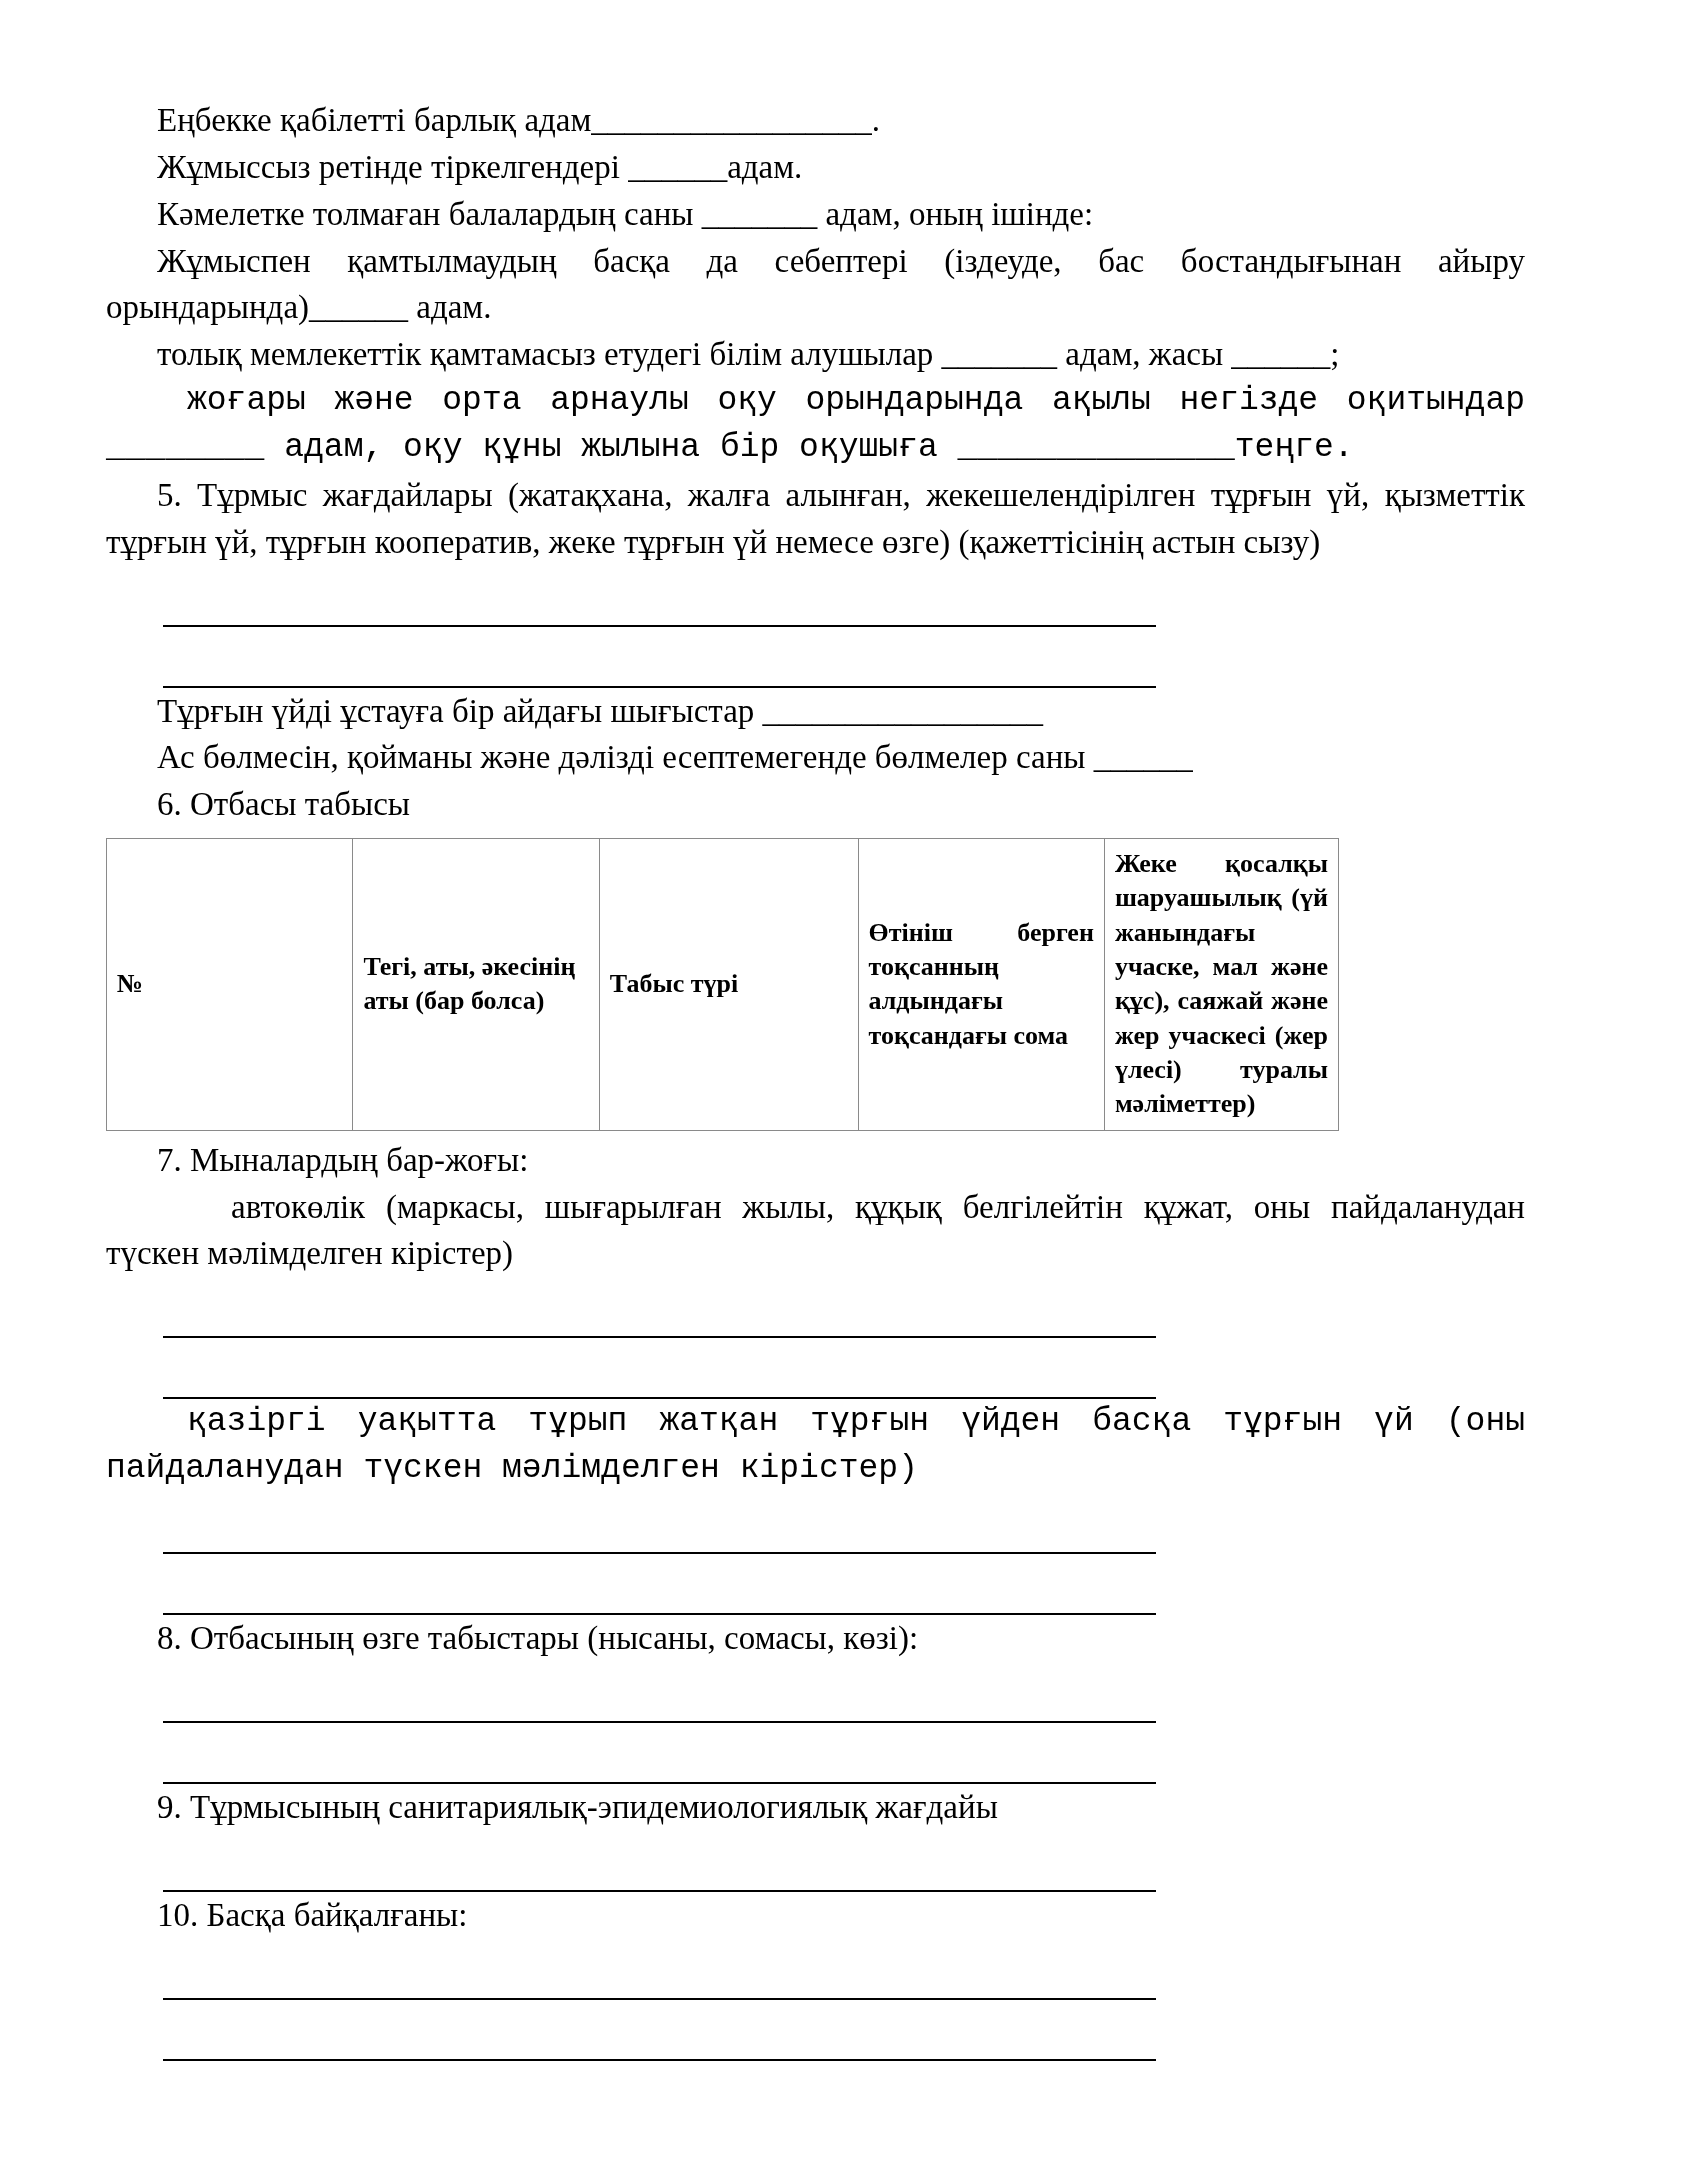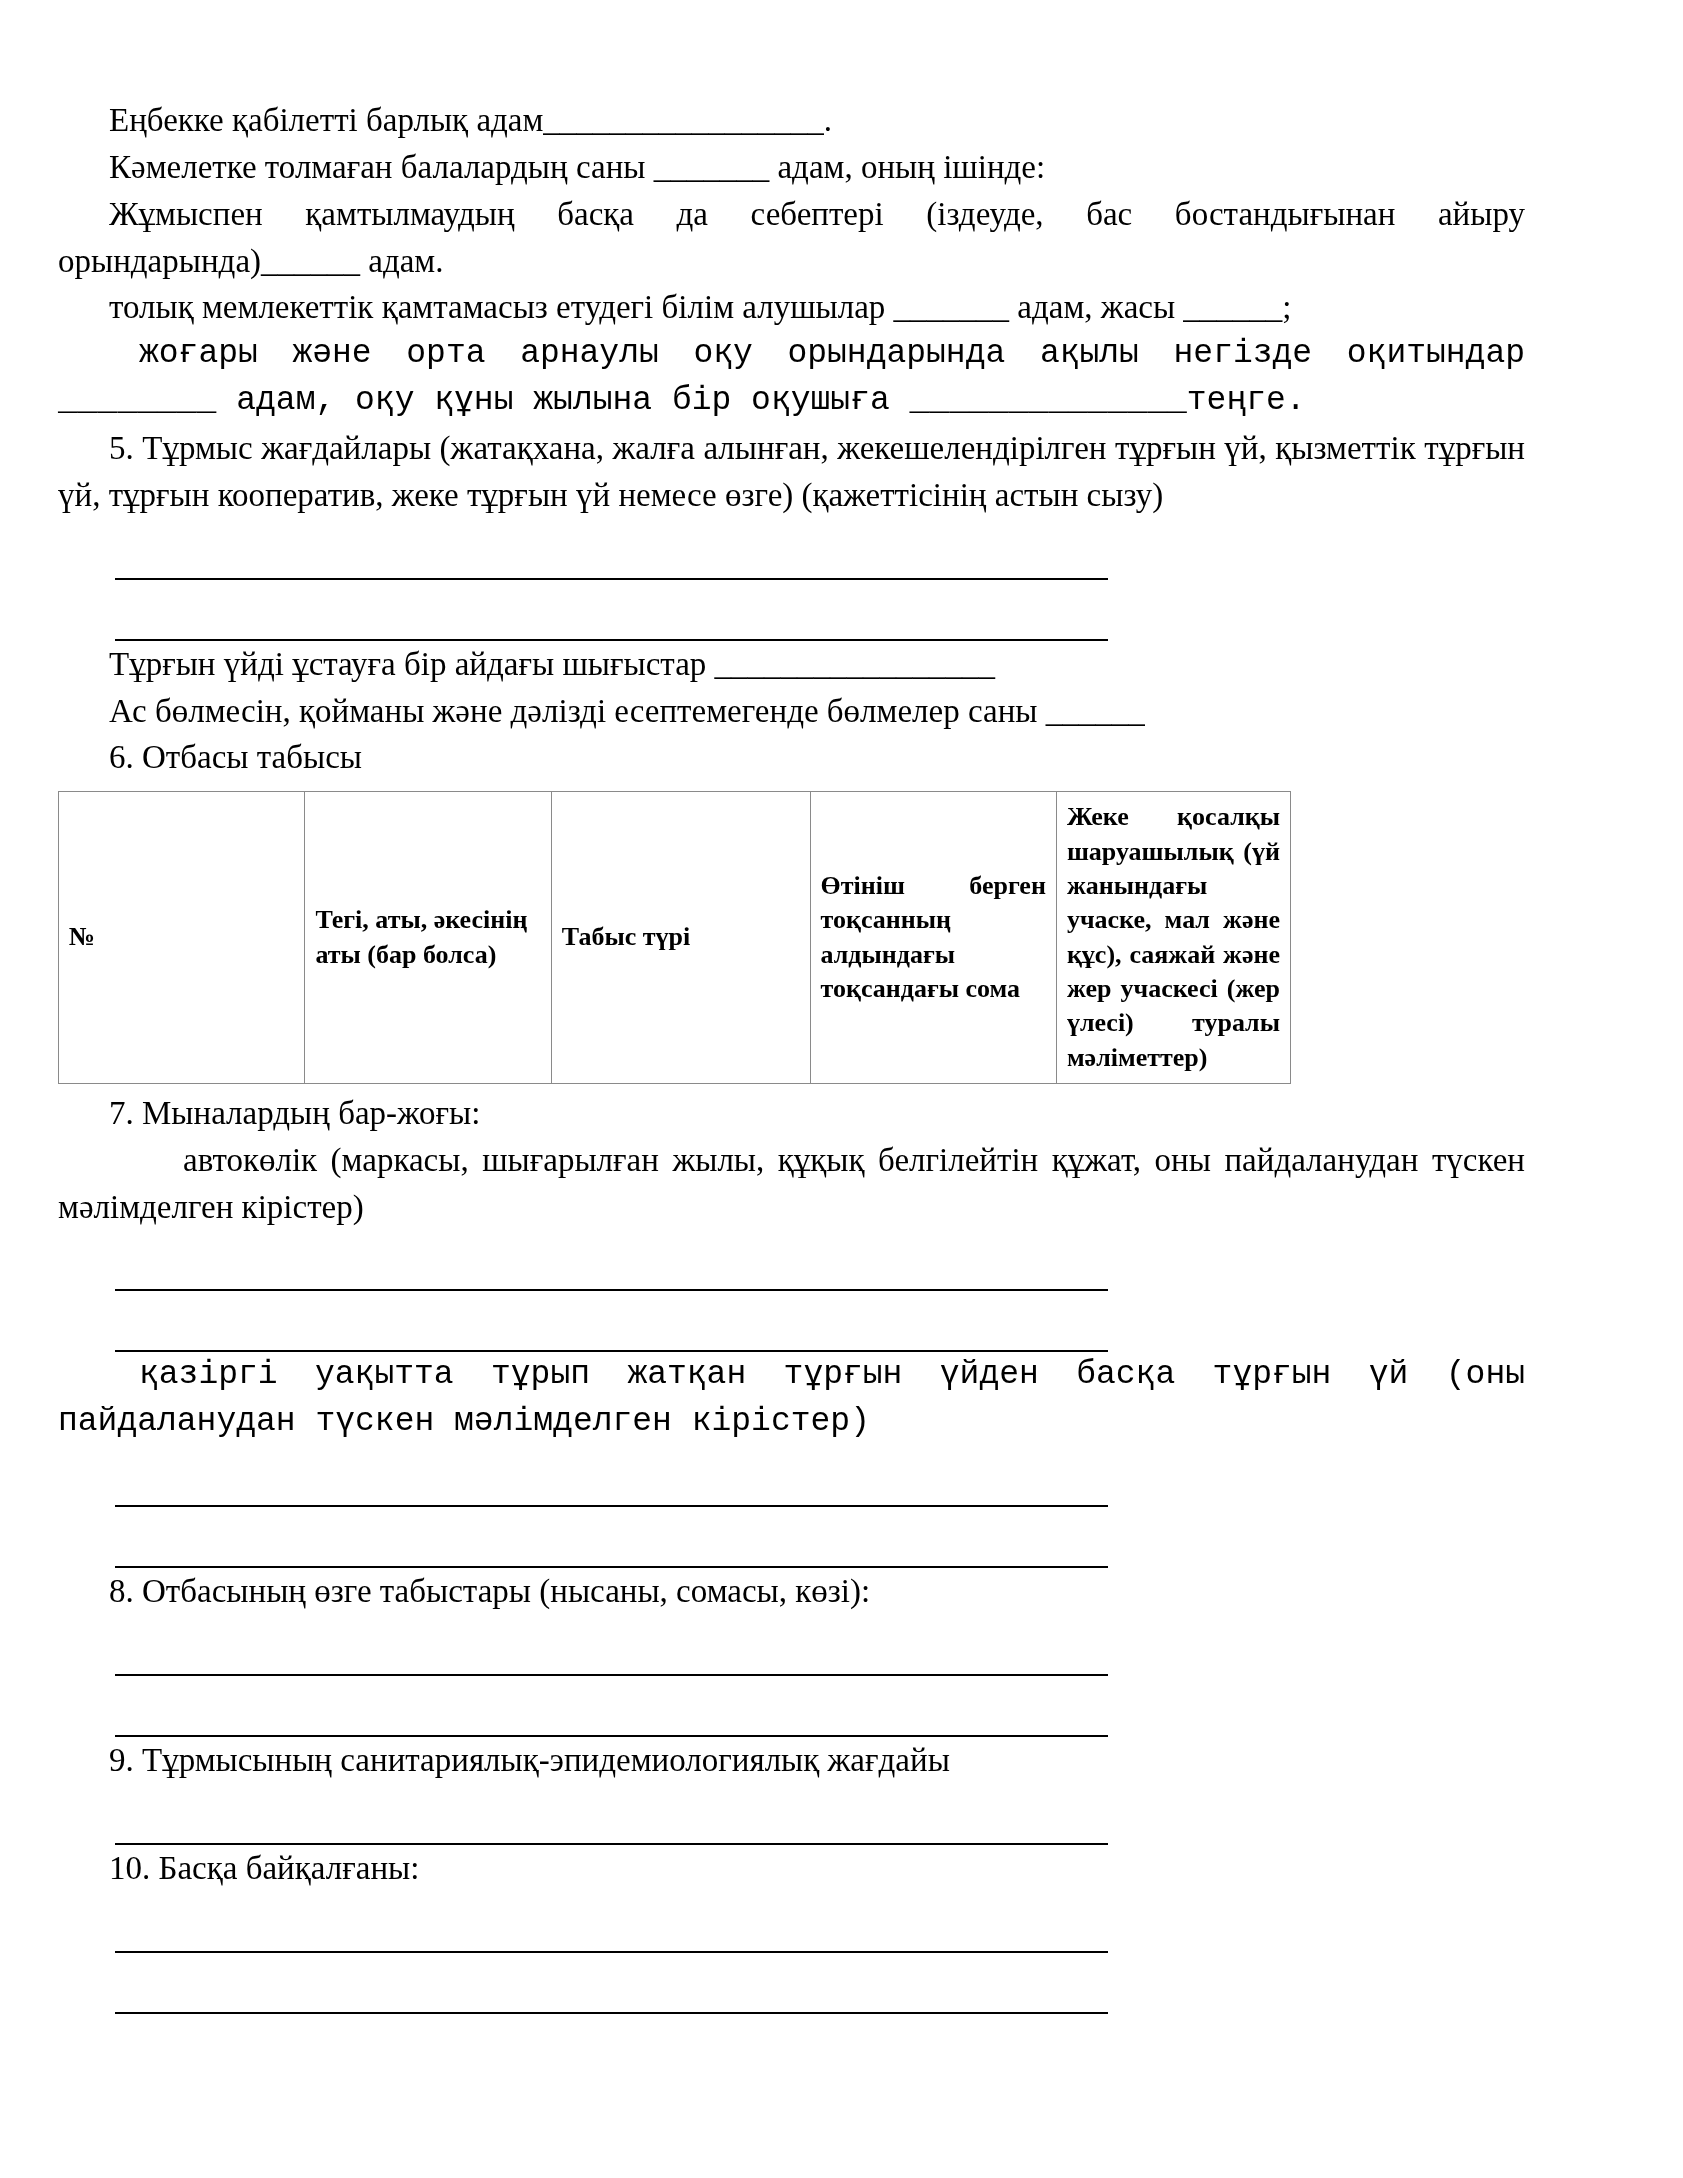--- a/index.html
+++ b/index.html
@@ -7,21 +7,21 @@
 
   .page {
     position: relative;
     width: 1683px;
     height: 2178px;
     background: #ffffff;
     color: #000000;
     font-family: "Liberation Serif", "DejaVu Serif", serif;
     font-size: 33px;
     line-height: 1.42;
-    padding: 97px 158px 0 58px;
+    padding: 97px 158px 0 106px;
     overflow: hidden;
   }
 
   .p { margin: 0; text-align: justify; }
   .ind-1 { text-indent: 51px; }
   .ind-2 { text-indent: 81px; font-family: Liberation Mono, monospace; }
   .ind-3 { text-indent: 125px; }
 
   .fill-line {
     height: 61px;
@@ -47,20 +47,21 @@
     color: #000000;
   }
   .income-table th.justify { text-align: justify; }
 </style>
 </head>
 <body>
 
 <div class="page">
 
   <p class="p ind-1">Еңбекке қабілетті барлық адам_________________.</p>
+  <p class="p ind-1">Жұмыссыз ретінде тіркелгендері ______адам.</p>
   <p class="p ind-1">Кәмелетке толмаған балалардың саны _______ адам, оның ішінде:</p>
   <p class="p ind-1">Жұмыспен қамтылмаудың басқа да себептері (іздеуде, бас бостандығынан айыру орындарында)______ адам.</p>
   <p class="p ind-1">толық мемлекеттік қамтамасыз етудегі білім алушылар _______ адам, жасы ______;</p>
   <p class="p ind-2">жоғары және орта арнаулы оқу орындарында ақылы негізде оқитындар ________ адам, оқу құны жылына бір оқушыға ______________теңге.</p>
   <p class="p ind-1">5. Тұрмыс жағдайлары (жатақхана, жалға алынған, жекешелендірілген тұрғын үй, қызметтік тұрғын үй, тұрғын кооператив, жеке тұрғын үй немесе өзге) (қажеттісінің астын сызу)</p>
 
   <div class="fill-line"></div>
   <div class="fill-line"></div>
 
   <p class="p ind-1">Тұрғын үйді ұстауға бір айдағы шығыстар _________________</p>

